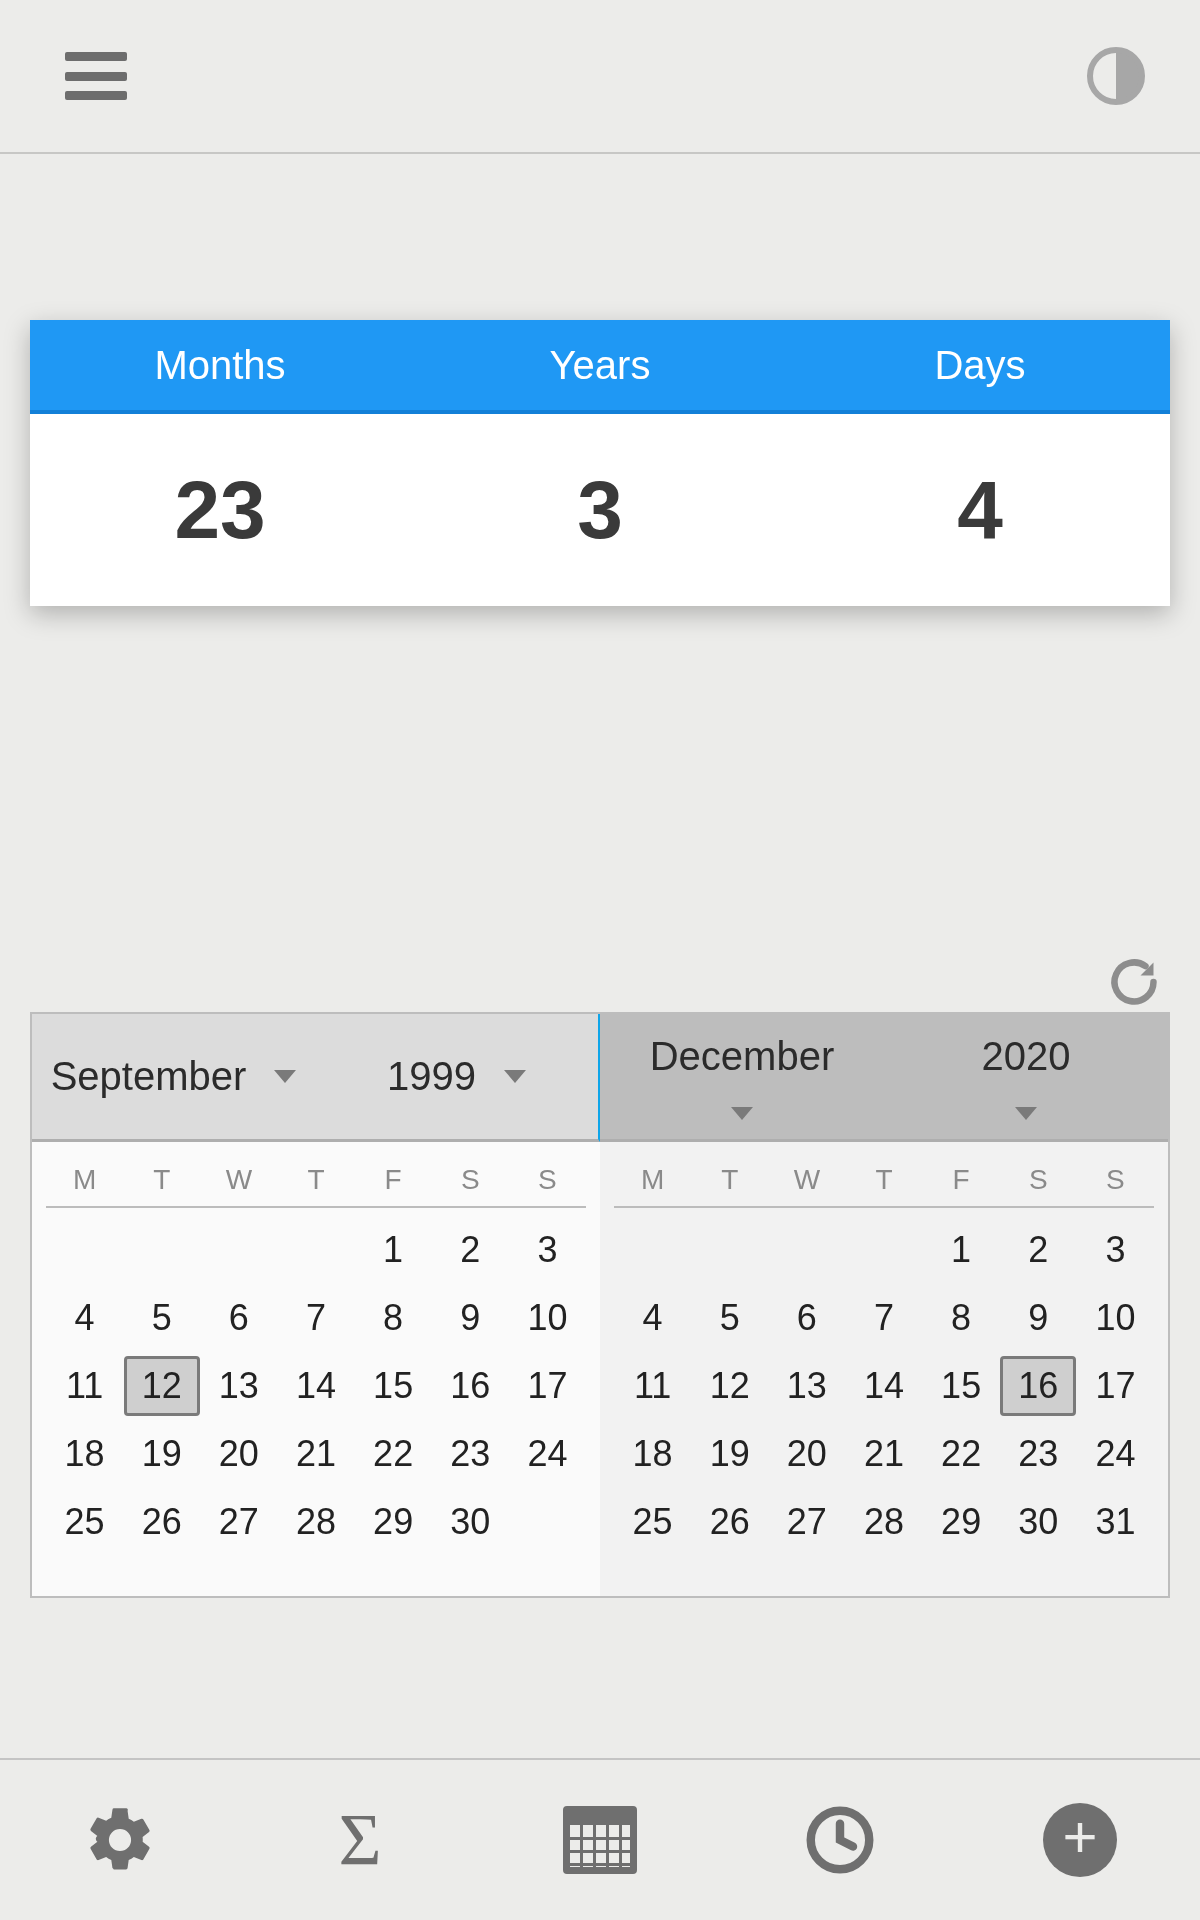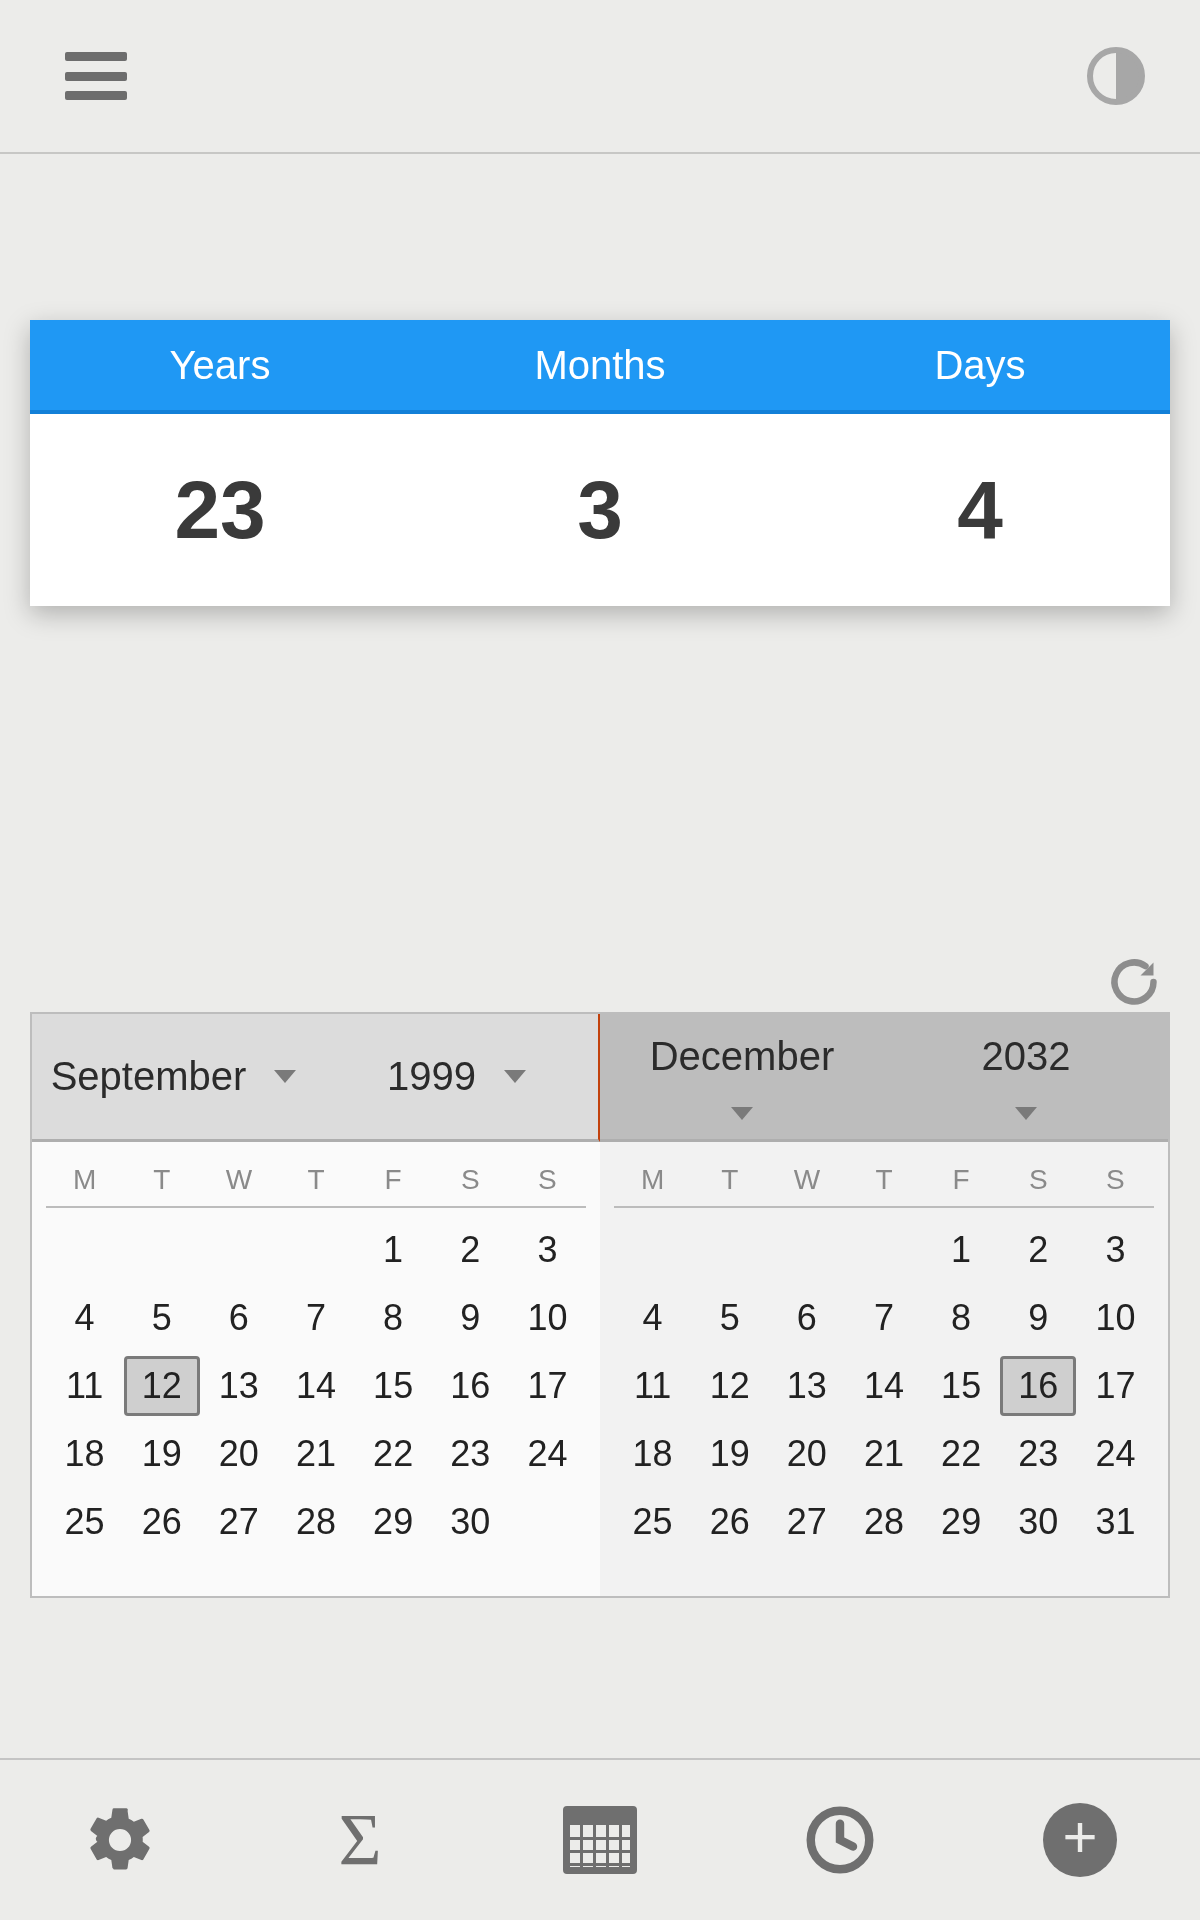--- a/index.html
+++ b/index.html
@@ -76,21 +76,21 @@
   }
   .cal.left .cal-header { background: #dcdcdc; }
   .cal.right .cal-header { background: #bdbdbd; }
   .cal.right { background: #f2f2f2; }
   .cal-header {
     display: flex;
     align-items: center;
     height: 128px;
     border-bottom: 3px solid #aeaeae;
   }
-  .cal.left .cal-header { border-right: 2px solid #c2410c; text-align: right; }
+  .cal.left .cal-header { border-right: 2px solid #0ea5e9; text-align: right; }
   .sel {
     flex: 1;
     display: flex; align-items: center; justify-content: center;
     gap: 28px;
     font-size: 40px; color: #2b2b2b;
     cursor: pointer;
   }
   .sel .tri {
     width: 0; height: 0;
     border-left: 11px solid transparent;
@@ -169,22 +169,22 @@
   <div class="menu-icon">
     <span></span>
       <span></span>
       <span></span>
   </div>
   <div class="contrast-icon"></div>
 </div>
 
 <div class="result-card">
   <div class="result-header">
+    <div>Months</div>
     <div>Years</div>
-    <div>Months</div>
     <div>Days</div>
   </div>
   <div class="result-values">
     <div>23</div>
     <div>3</div>
     <div>4</div>
   </div>
 </div>
 
 <div class="refresh-row">
@@ -256,21 +256,21 @@
         </div>
     </div>
   </div>
   <div class="cal right">
     <div class="cal-header">
       <div class="sel">
         <span>December</span>
         <span class="tri"></span>
       </div>
       <div class="sel">
-        <span>2032</span>
+        <span>2020</span>
         <span class="tri"></span>
       </div>
     </div>
     <div class="grid">
       <div class="dow" id="dow-right">
           <div>M</div>
           <div>T</div>
           <div>W</div>
           <div>T</div>
           <div>F</div>

